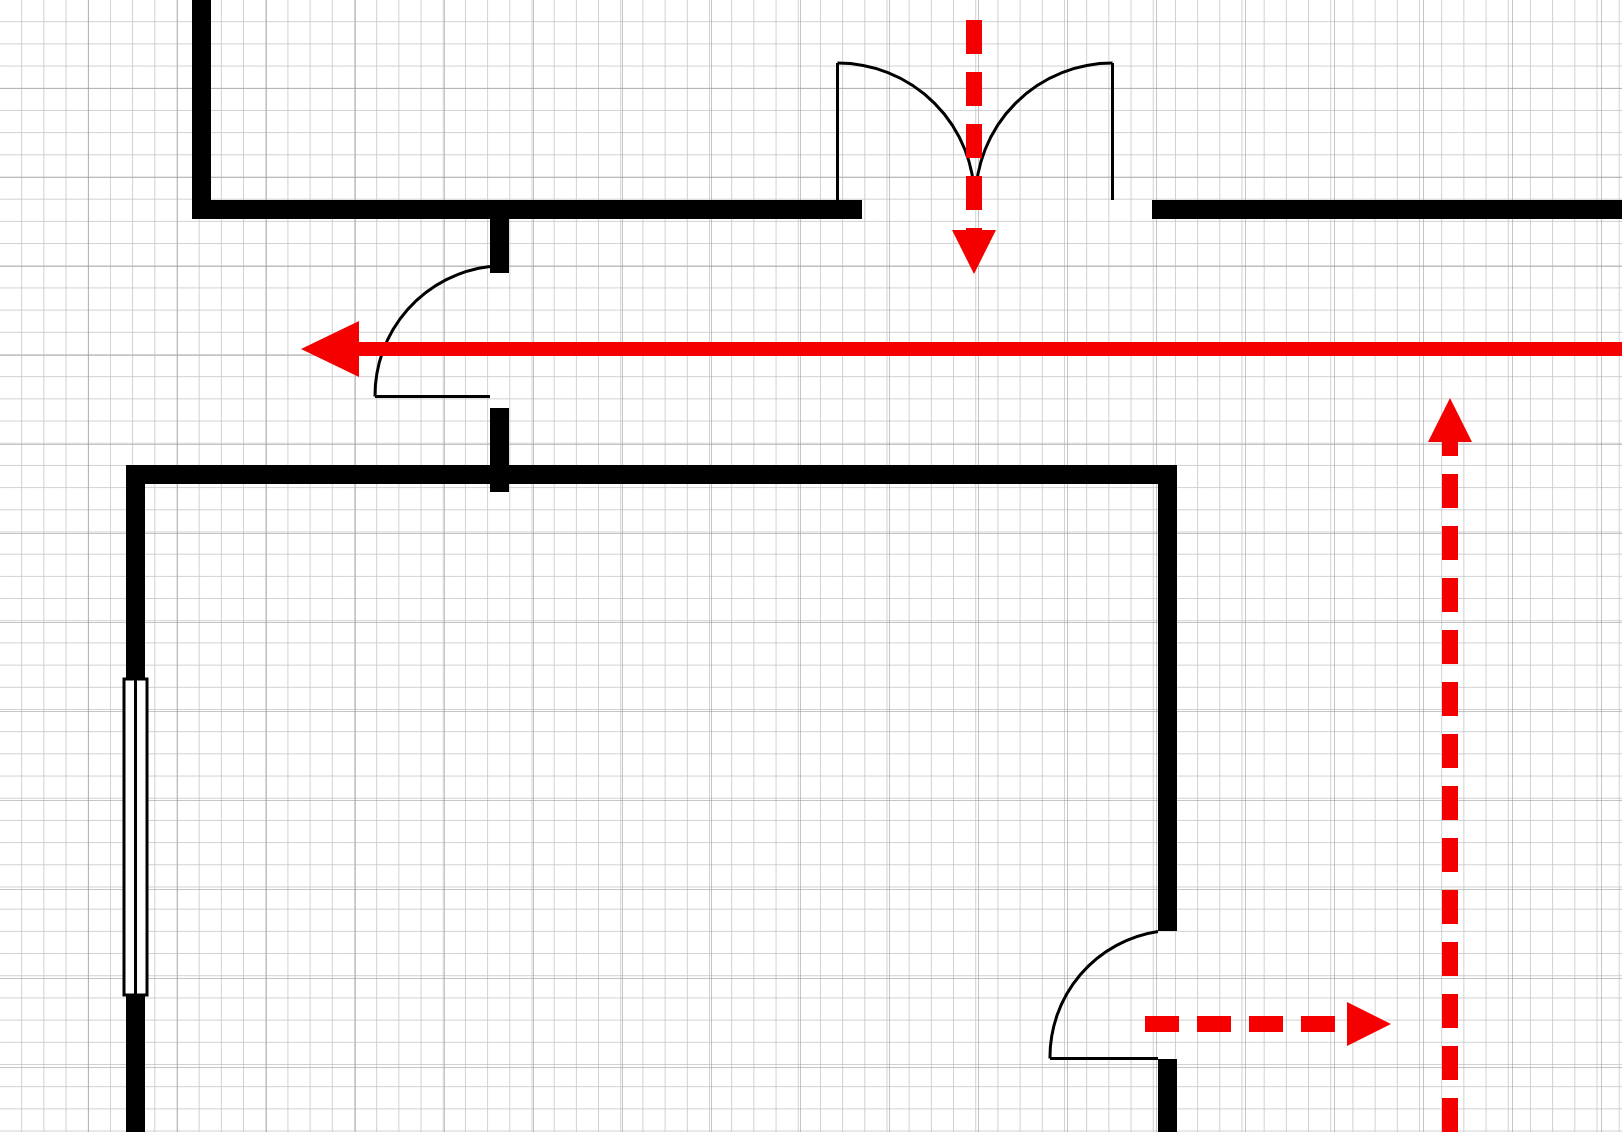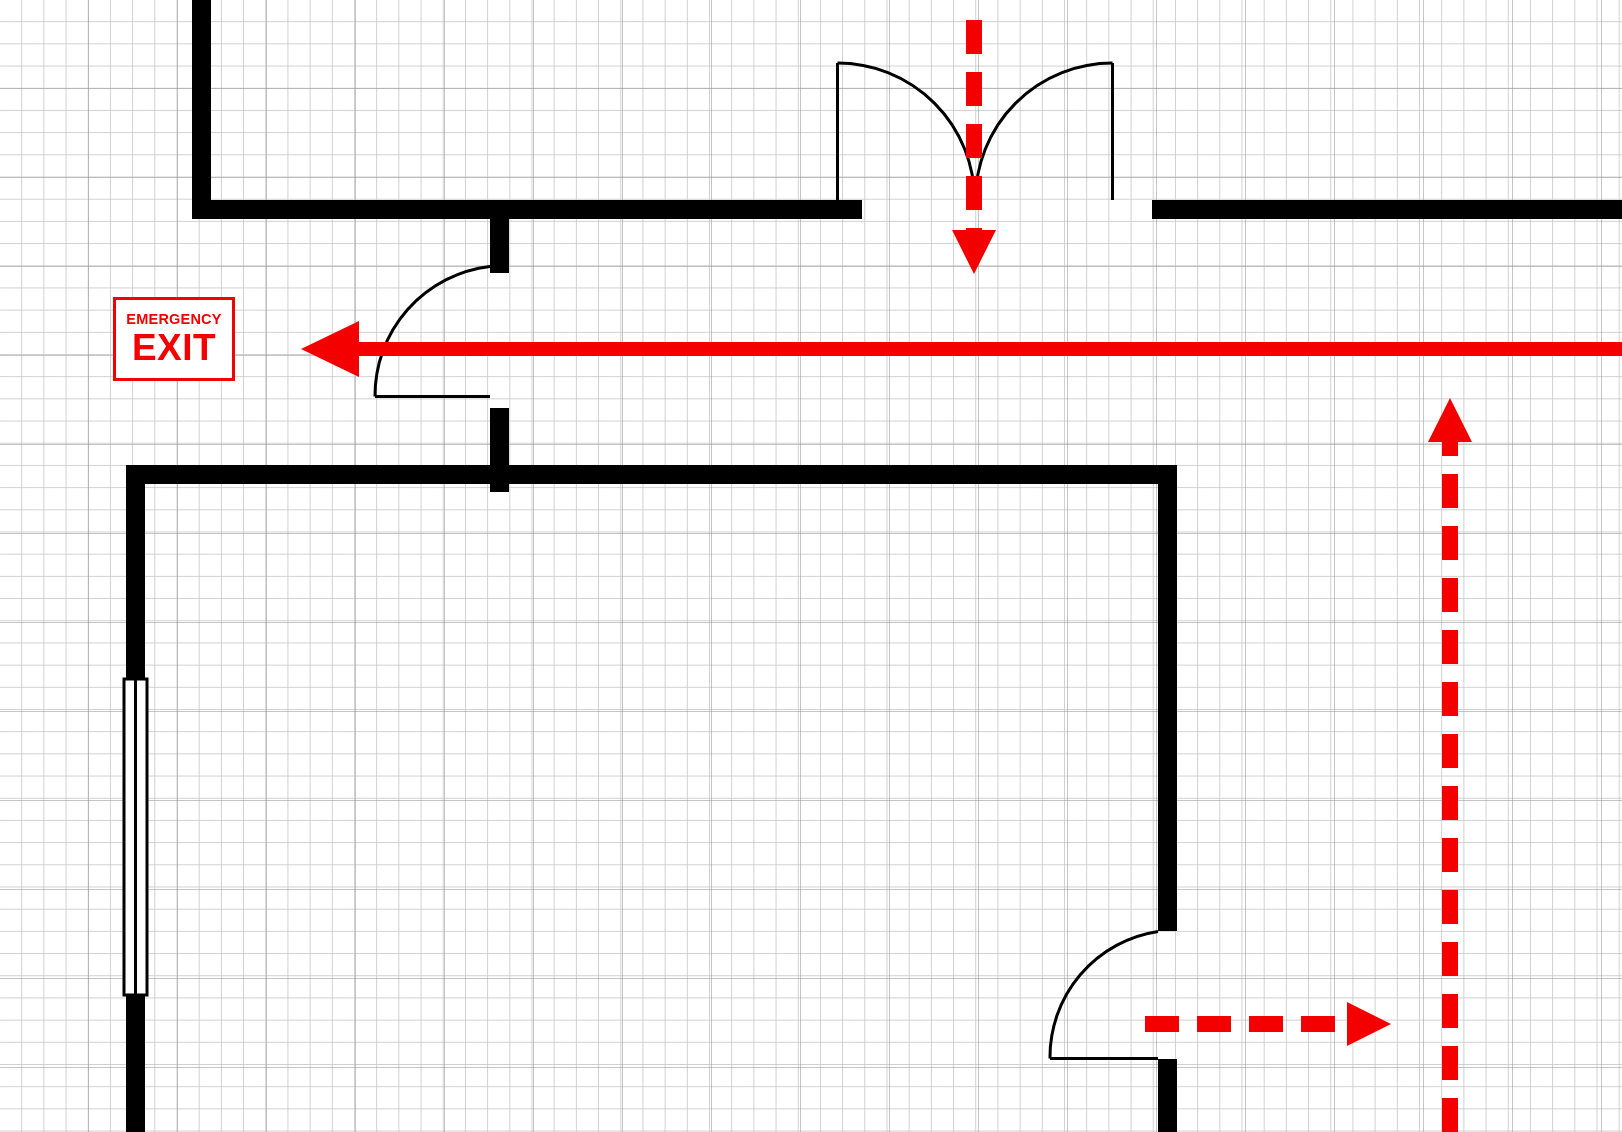--- a/index.html
+++ b/index.html
@@ -126,18 +126,14 @@
       <polygon points="1450,398 1428,442 1472,442" fill="#f40000"></polygon>
     </g>
 
     <g>
       <line x1="1145" y1="1024" x2="1352" y2="1024" stroke="#f40000" stroke-width="16" stroke-dasharray="34 18"></line>
       <polygon points="1391,1024 1347,1002 1347,1046" fill="#f40000"></polygon>
     </g>
 
   </svg>
 
-  <div id="emergency-exit-sign">
-    <div id="exit-sign-line1">EMERGENCY</div>
-    <div id="exit-sign-line2">EXIT</div>
-  </div>
 
 </div>
 
 </body></html>

